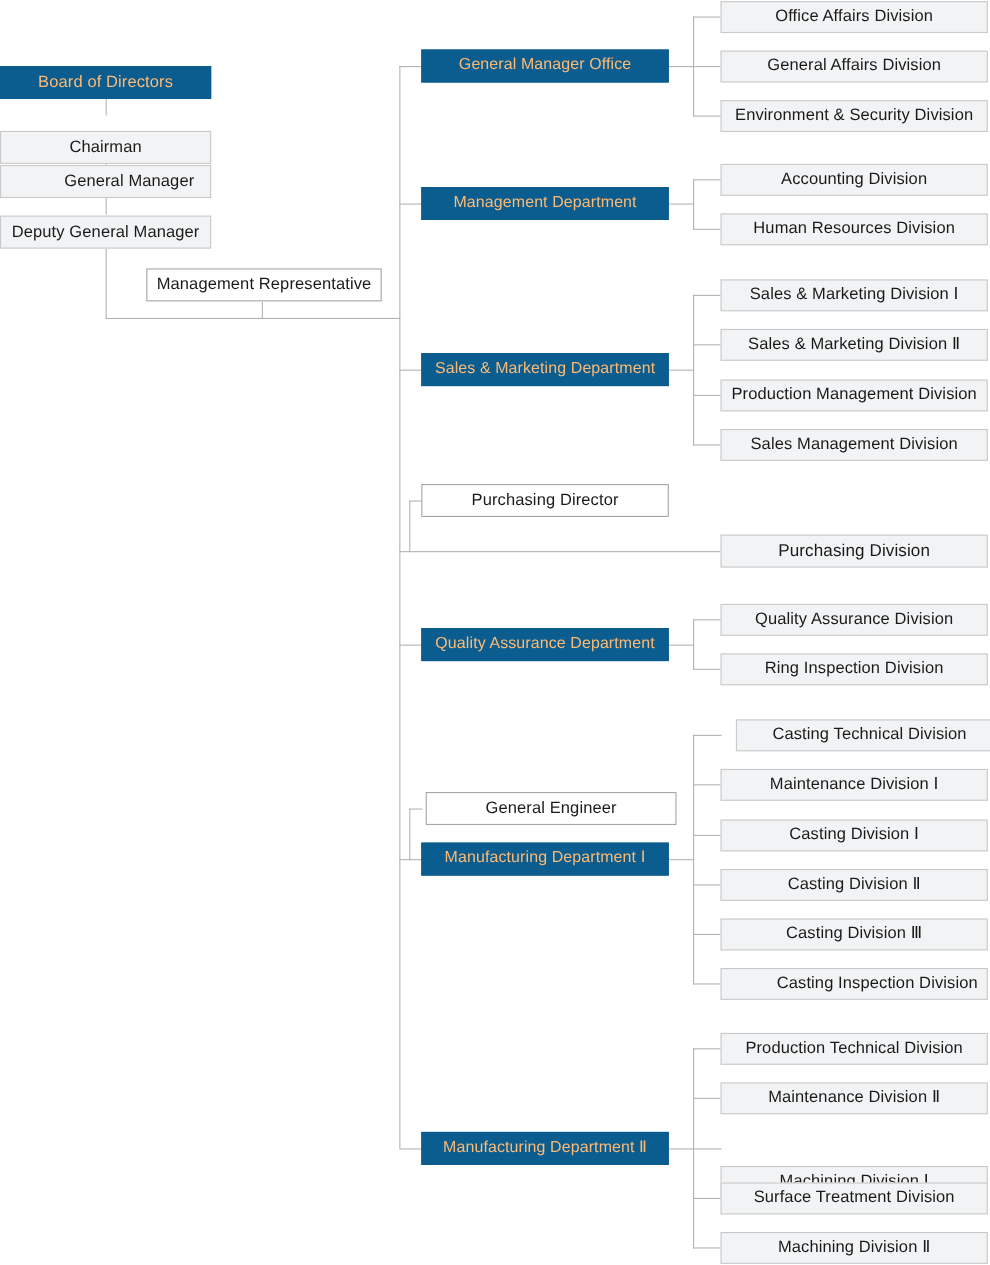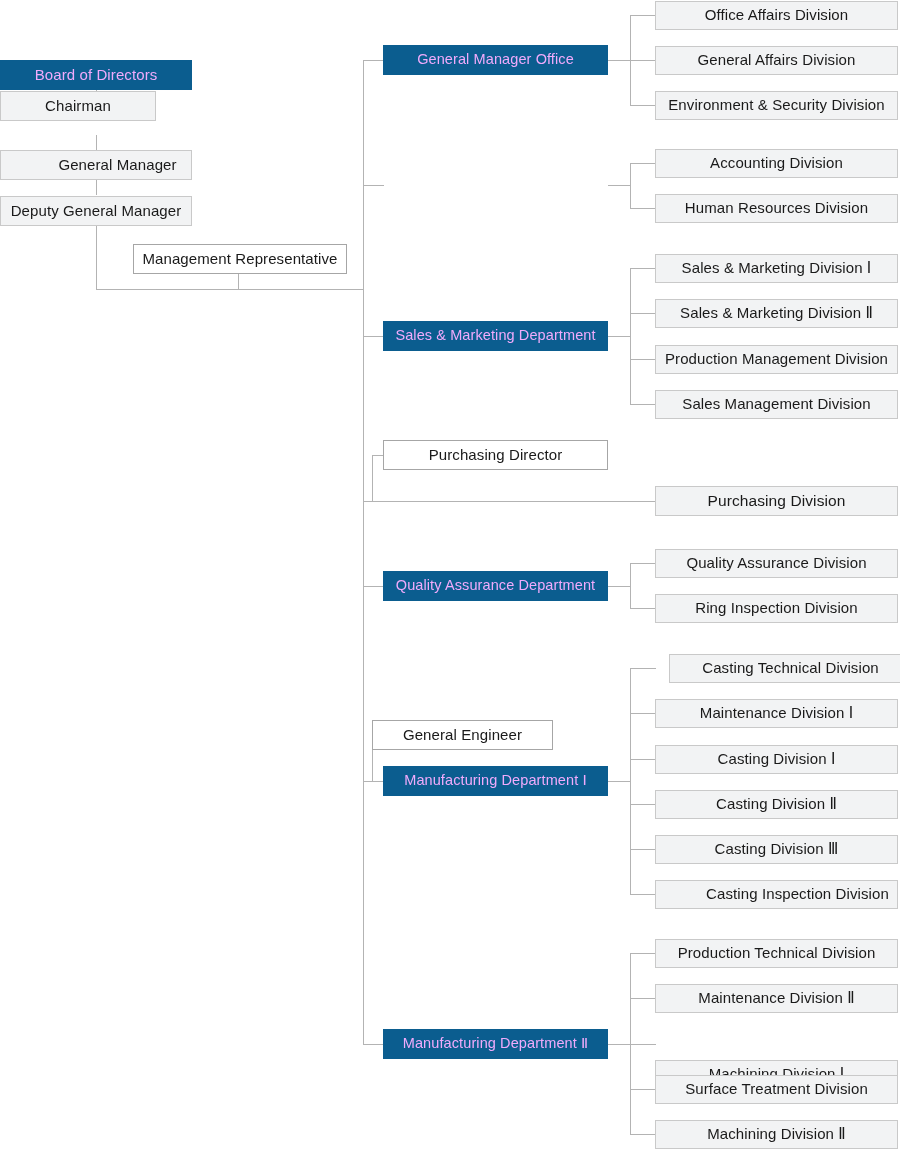--- a/index.html
+++ b/index.html
@@ -32,21 +32,21 @@
     white-space:nowrap;
   }
   .node.grey{
     background:#f2f3f4;
     border:1px solid #c9c9c9;
     color:#1a1a1a;
   }
   .node.blue{
     background:#0b5d8f;
     border:1px solid #0b5d8f;
-    color:#f0abfc;
+    color:#fdba74;
   }
   .node.white{
     background:#ffffff;
     border:1px solid #a6a6a6;
     color:#1a1a1a;
   }
   
   .col-left{font-size:15px;}
   .col-dept{font-size:14.5px;}
   .col-div{font-size:15px;}
@@ -118,30 +118,31 @@
 
   <div class="ln h" style="left:608px; top:1044px; width:23px;"></div>
   <div class="ln v" style="left:630px; top:953px; height:182px;"></div>
   <div class="ln h" style="left:630px; top:953px;  width:26px;"></div>
   <div class="ln h" style="left:630px; top:998px;  width:26px;"></div>
   <div class="ln h" style="left:630px; top:1044px; width:26px;"></div>
   <div class="ln h" style="left:630px; top:1089px; width:26px;"></div>
   <div class="ln h" style="left:630px; top:1134px; width:26px;"></div>
 
   <div class="node blue col-left" style="left:0px; top:60px; width:192px; height:30px;">Board of Directors</div>
-  <div class="node grey col-left" style="left:0px; top:91px; width:156px; height:30px;">Chairman</div>
+  <div class="node grey col-left" style="left:0px; top:119px; width:192px; height:30px;">Chairman</div>
   <div class="node grey col-left" style="left:0px; top:150px; width:192px; height:30px;padding-left:43px;">General Manager</div>
   <div class="node grey col-left" style="left:0px; top:196px; width:192px; height:30px;">Deputy General Manager</div>
 
   <div class="node white col-staff" style="left:133px; top:244px; width:214px; height:30px;">Management Representative</div>
 
   <div class="node white col-staff" style="left:383px; top:440px; width:225px; height:30px;">Purchasing Director</div>
-  <div class="node white col-staff" style="left:372px; top:720px; width:181px; height:30px;">General Engineer</div>
+  <div class="node white col-staff" style="left:387px; top:720px; width:228px; height:30px;">General Engineer</div>
 
   <div class="node blue col-dept" style="left:383px; top:45px; width:225px; height:30px;">General Manager Office</div>
+  <div class="node blue col-dept" style="left:383px; top:170px; width:225px; height:30px;">Management Department</div>
   <div class="node blue col-dept" style="left:383px; top:321px; width:225px; height:30px;">Sales &amp; Marketing Department</div>
   <div class="node blue col-dept" style="left:383px; top:571px; width:225px; height:30px;">Quality Assurance Department</div>
   <div class="node blue col-dept" style="left:383px; top:766px; width:225px; height:30px;">Manufacturing Department Ⅰ</div>
   <div class="node blue col-dept" style="left:383px; top:1029px; width:225px; height:30px;">Manufacturing Department Ⅱ</div>
 
   <div class="node grey col-div" style="left:655px; top:1px; width:243px; height:29px;">Office Affairs Division</div>
   <div class="node grey col-div" style="left:655px; top:46px; width:243px; height:29px;">General Affairs Division</div>
   <div class="node grey col-div" style="left:655px; top:91px; width:243px; height:29px;">Environment &amp; Security Division</div>
 
   <div class="node grey col-div" style="left:655px; top:149px; width:243px; height:29px;">Accounting Division</div>

